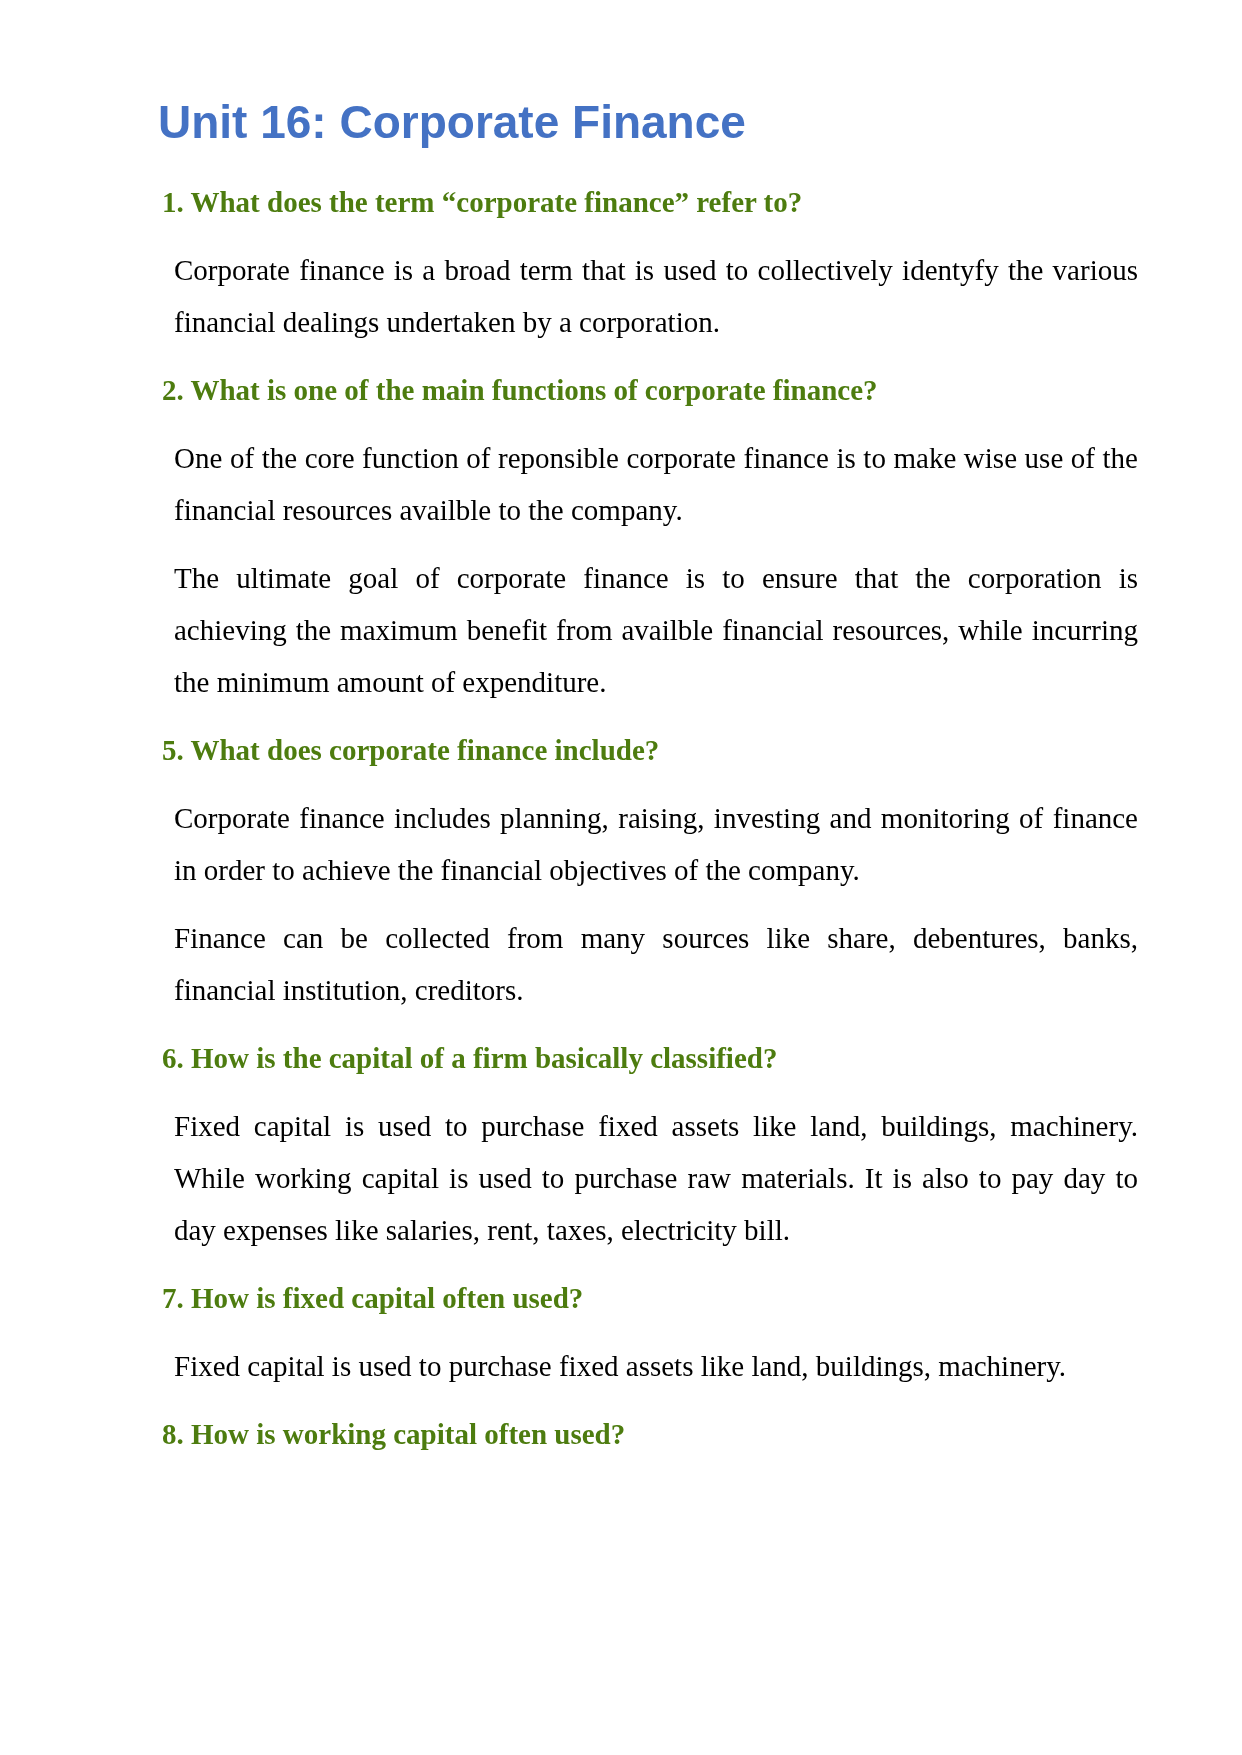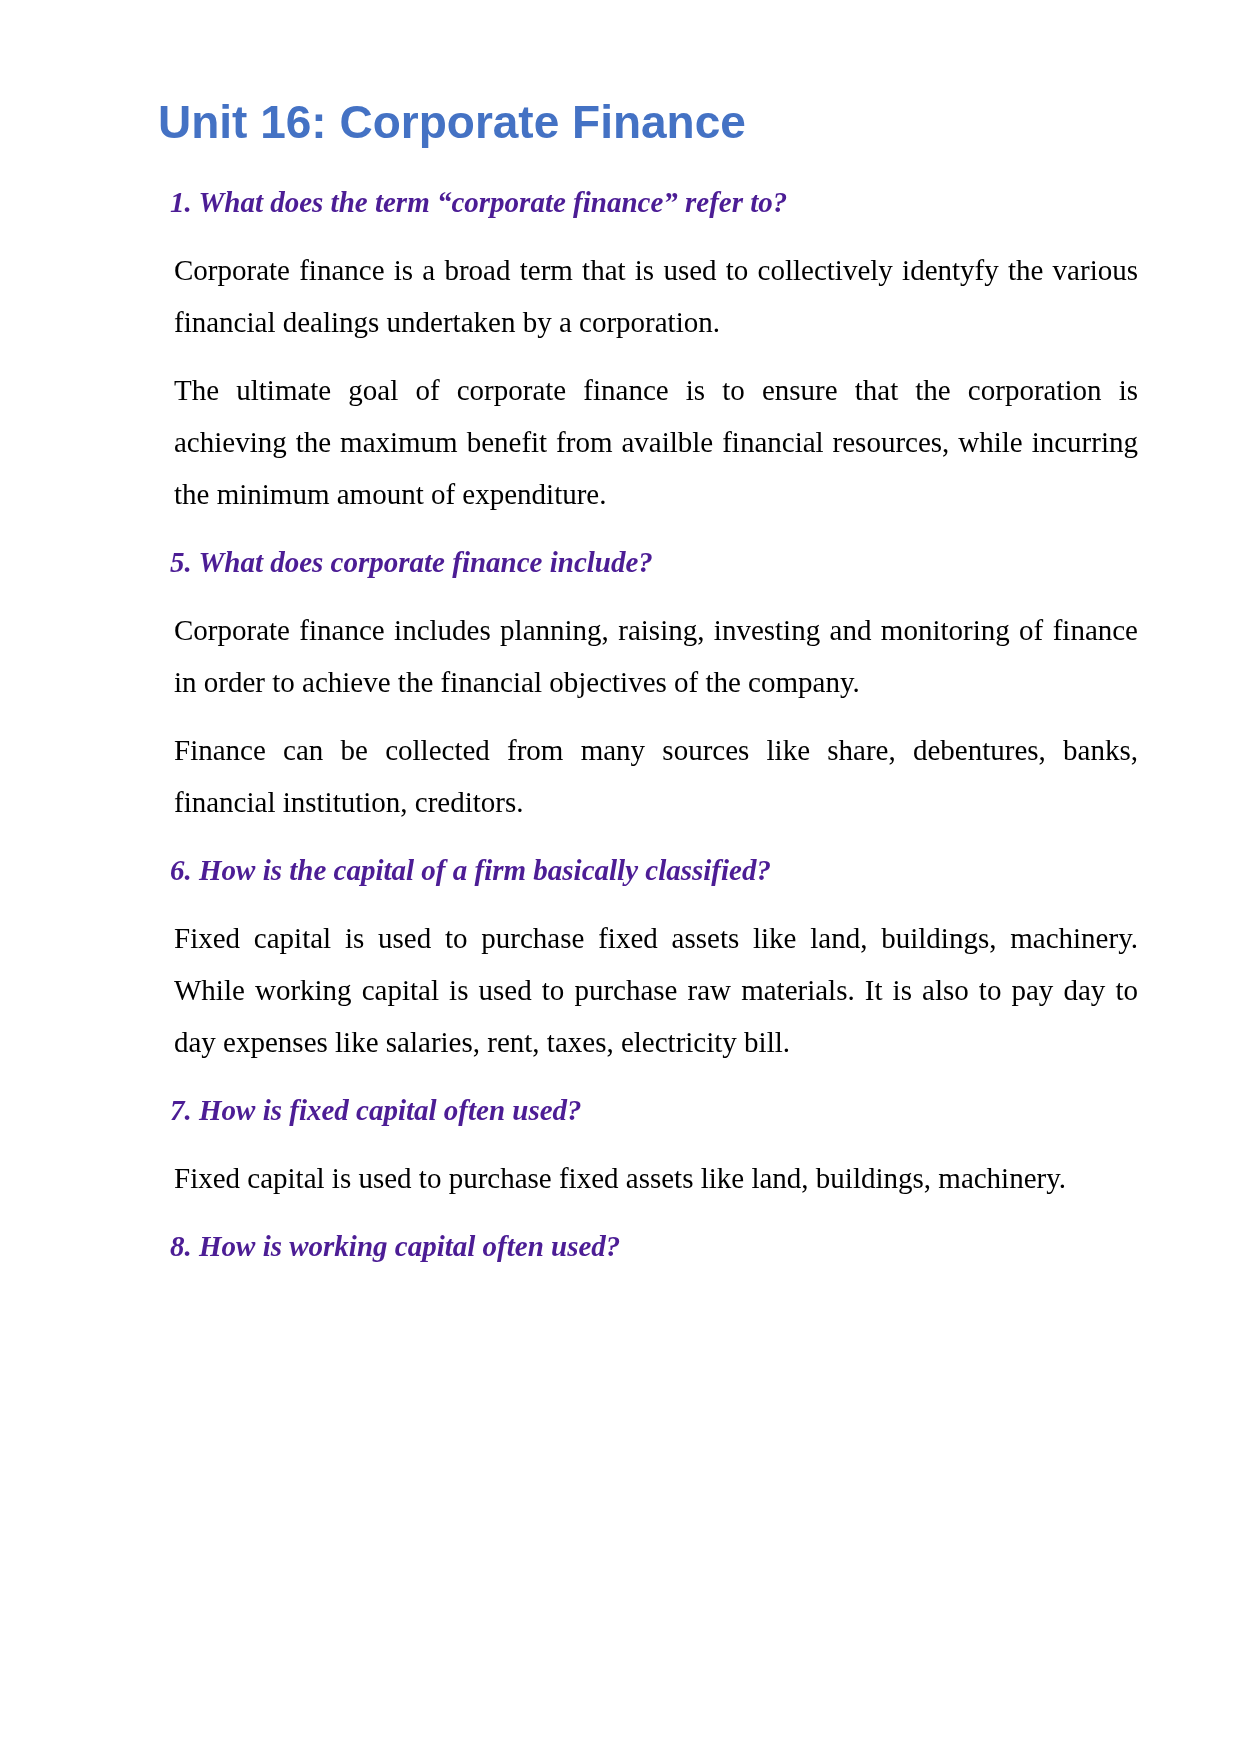--- a/index.html
+++ b/index.html
@@ -20,25 +20,24 @@
     font-size: 46px;
     line-height: 56px;
     color: #4472C4;
     margin: 0 0 26px 0;
     letter-spacing: 0px;
   }
   .qa-section { margin: 0; }
   .question {
     font-family: "Liberation Serif", serif;
     font-weight: 700;
-    font-style: italic;
     font-size: 29px;
     line-height: 52px;
-    color: #4c1d95;
-    margin: 12px;
+    color: #4d7c0f;
+    margin: 4px;
     text-align: justify;
   }
   .answer {
     font-family: "Liberation Serif", serif;
     font-size: 29px;
     line-height: 52px;
     color: #000000;
     margin: 16px;
     text-align: justify;
   }
@@ -49,20 +48,24 @@
 <div class="page">
   <div class="content">
 
     <h1 class="doc-title">Unit 16: Corporate Finance</h1>
 
     <div class="qa-section">
       <p class="question">1. What does the term “corporate finance” refer to?</p>
       <p class="answer">Corporate finance is a broad term that is used to collectively identyfy the various financial dealings undertaken by a corporation.</p>
     </div>
 
+    <div class="qa-section">
+      <p class="question">2. What is one of the main functions of corporate finance?</p>
+      <p class="answer">One of the core function of reponsible corporate finance is to make wise use of the financial resources availble to the company.</p>
+    </div>
 
     <div class="qa-section">
       <p class="answer">The ultimate goal of corporate finance is to ensure that the corporation is achieving the maximum benefit from availble financial resources, while incurring the minimum amount of expenditure.</p>
     </div>
 
     <div class="qa-section">
       <p class="question">5. What does corporate finance include?</p>
       <p class="answer">Corporate finance includes planning, raising, investing and monitoring of finance in order to achieve the financial objectives of the company.</p>
     </div>
 

